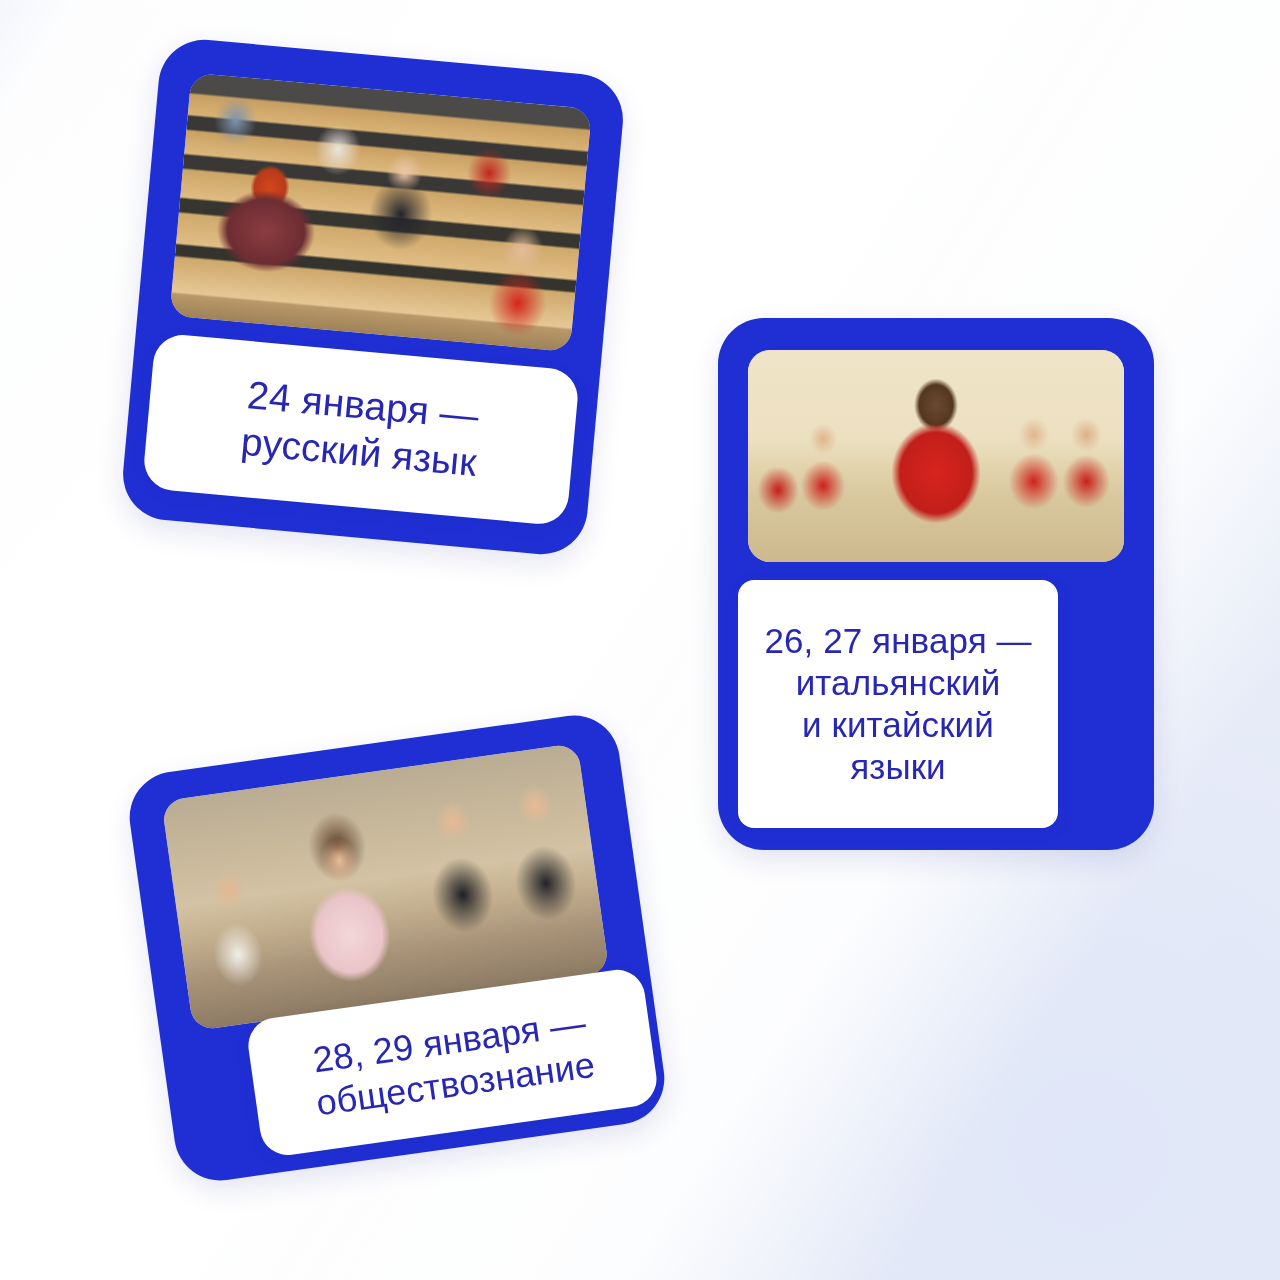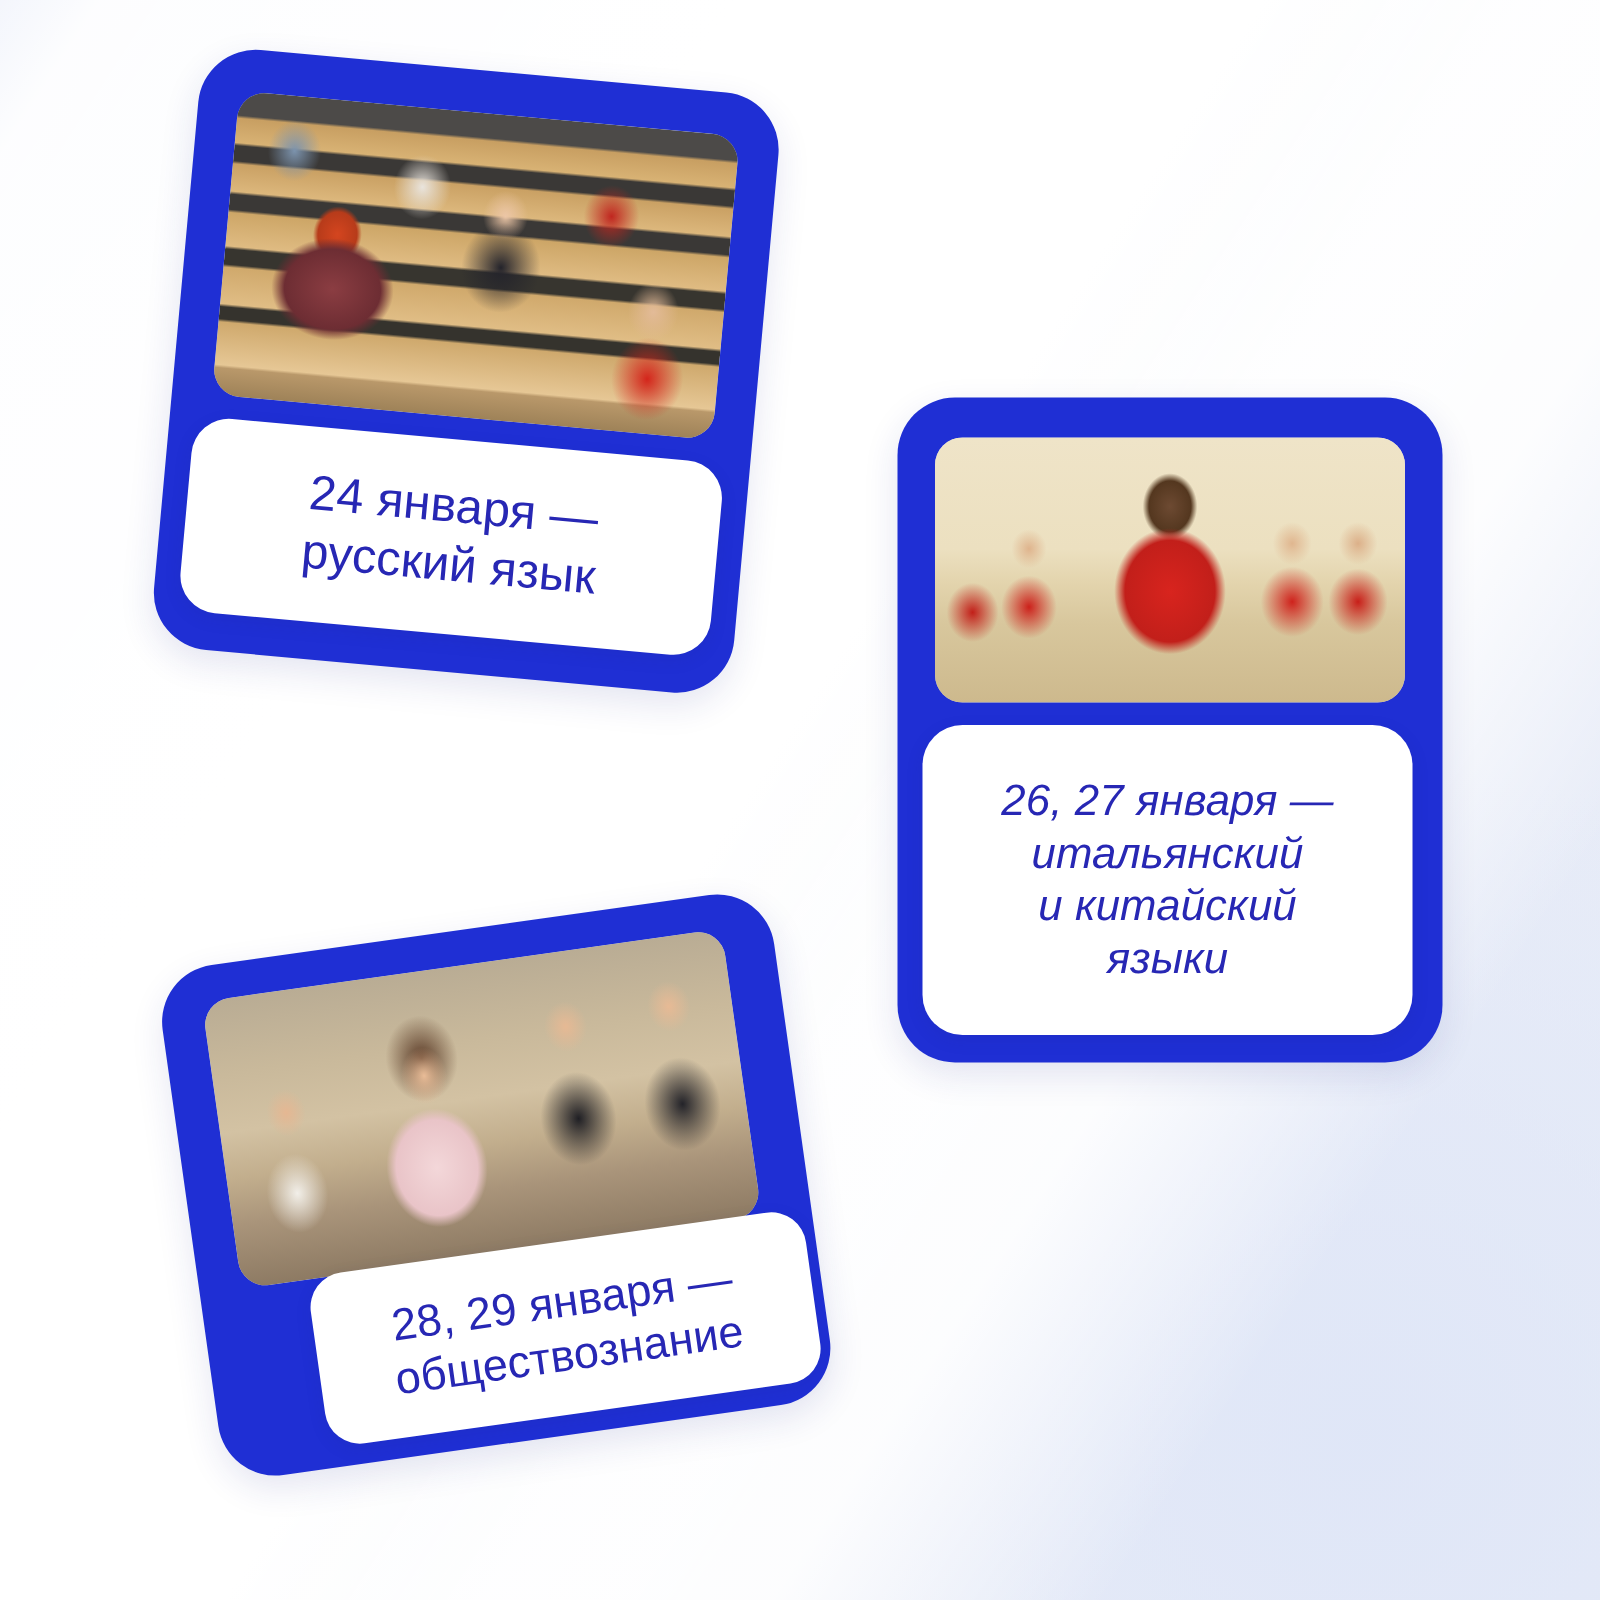--- a/index.html
+++ b/index.html
@@ -135,24 +135,23 @@
     border-radius: 46px;
     transform: rotate(0deg);
   }
   #card-2 .card-photo {
     left: 30px; top: 32px;
     width: 376px; height: 212px;
     border-radius: 22px;
   }
   #card-2 .card-label {
     left: 20px; top: 262px;
-    width: 392px; height: 248px;
-    border-radius: 32px;
+    width: 320px; height: 248px;
+    border-radius: 16px;
     font-size: 35px;
-    font-style: italic;
   }
 
   
   #card-3 {
     left: 150px; top: 742px;
     width: 494px; height: 412px;
     border-radius: 46px;
     transform: rotate(-8deg);
   }
   #card-3 .card-photo {

